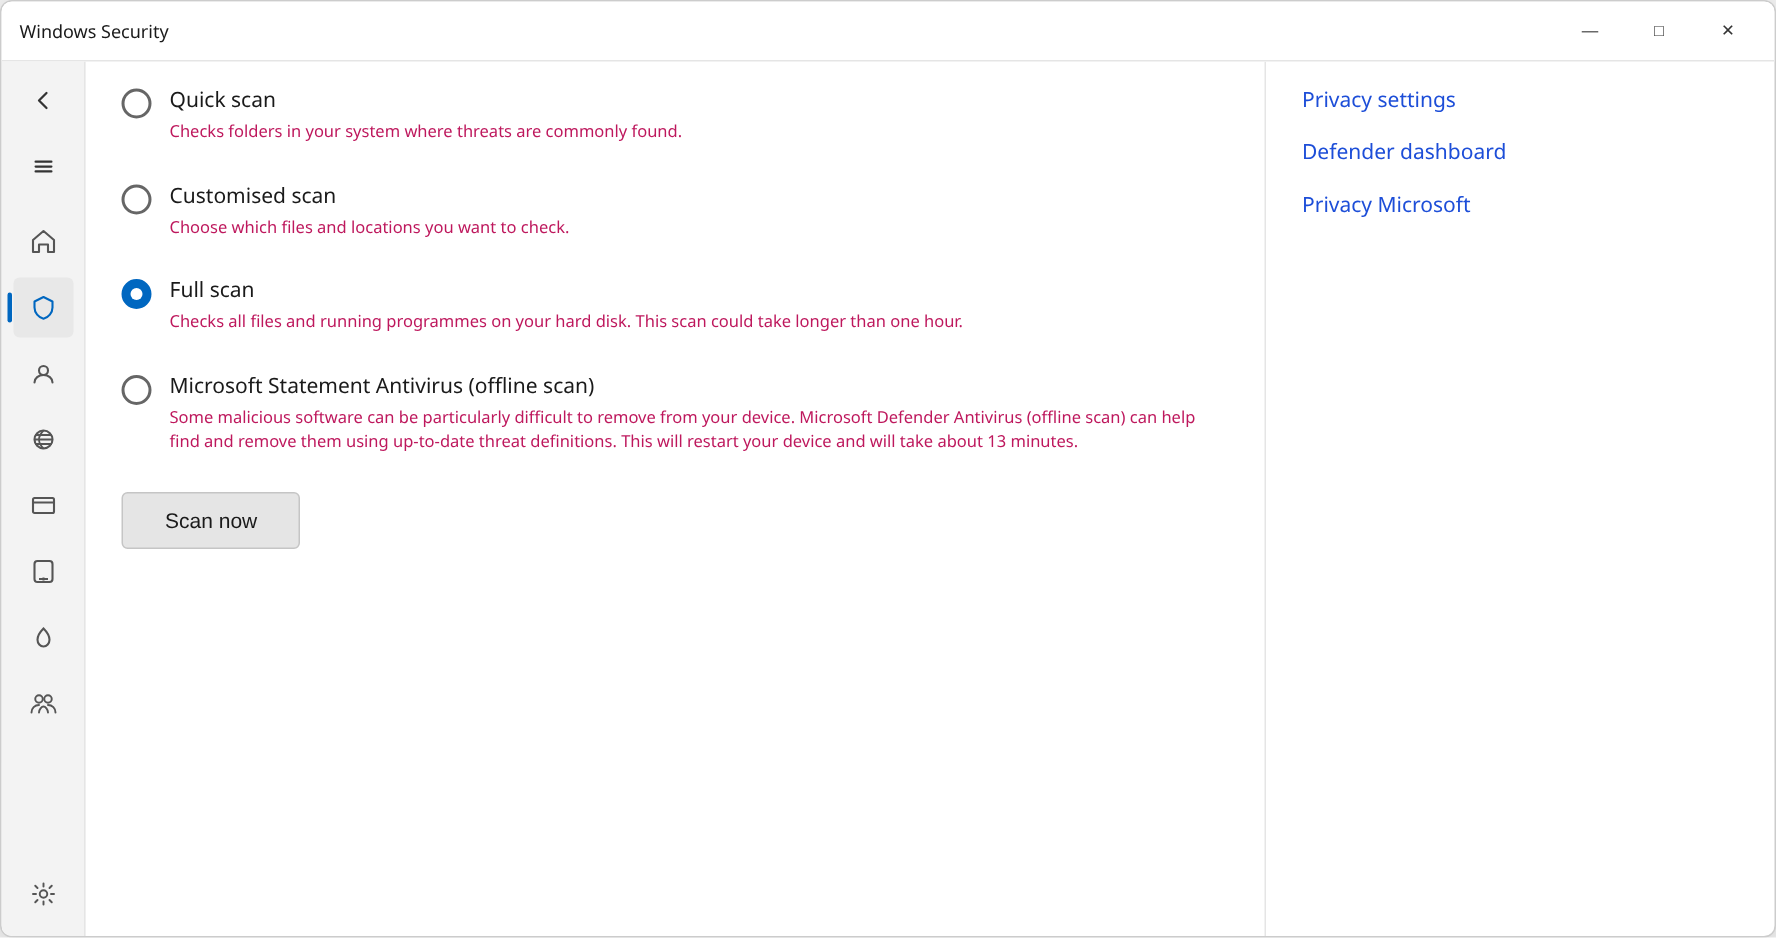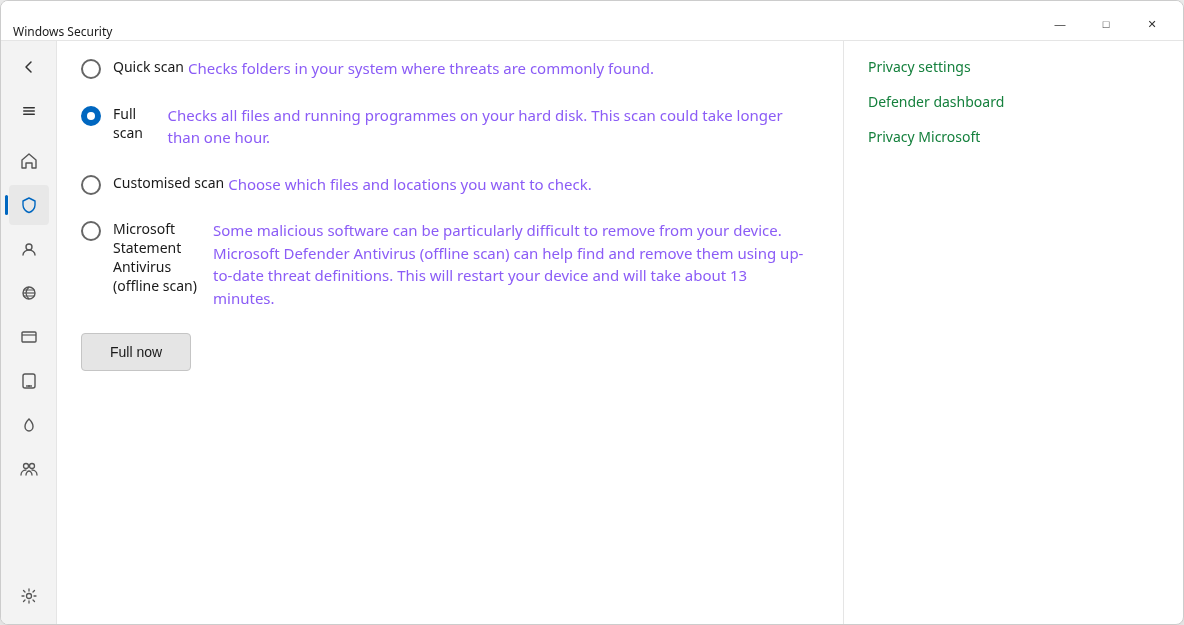--- a/index.html
+++ b/index.html
@@ -18,21 +18,21 @@
       background: #ffffff;
       border: 1px solid #ccc;
       border-radius: 8px;
       display: flex;
       flex-direction: column;
       overflow: hidden;
       box-shadow: 0 4px 24px rgba(0,0,0,0.18);
     }
     .titlebar {
       display: flex;
-      align-items: flex-end;
+      align-items: center;
       justify-content: space-between;
       height: 40px;
       background: #ffffff;
       padding: 0 8px 0 12px;
       border-bottom: 1px solid #e5e5e5;
       flex-shrink: 0;
     }
     .titlebar-title {
       font-size: 12px;
       font-weight: 400;
@@ -180,29 +180,29 @@
       border: 2px solid #0067c0;
       background: #0067c0;
     }
     .radio-input.selected::after {
       content: '';
       width: 8px;
       height: 8px;
       background: #fff;
       border-radius: 50%;
     }
-    .radio-label-group { display: flex; flex-direction: row; gap: 4px; }
+    .radio-label-group { display: flex; flex-direction: column; gap: 4px; }
     .radio-title {
       font-size: 14px;
       font-weight: 400;
       color: #1a1a1a;
     }
     .radio-description {
-      font-size: 15px;
-      color: #8b5cf6;
+      font-size: 11px;
+      color: #be185d;
       line-height: 1.5;
     }
     .scan-btn {
       display: flex;
       align-items: center;
       justify-content: center;
       padding: 10px 28px;
       background: #e5e5e5;
       border: 1px solid #c5c5c5;
       border-radius: 4px;
@@ -214,21 +214,21 @@
     .right-panel {
       width: 340px;
       padding: 16px 24px;
       border-left: 1px solid #e5e5e5;
       overflow-y: auto;
       flex-shrink: 0;
     }
     .right-panel-link {
       display: block;
       font-size: 14px;
-      color: #15803d;
+      color: #1d4ed8;
       text-decoration: none;
       margin-bottom: 16px;
       cursor: pointer;
     }
   </style>
 </head>
 <body>
 
 <div class="window">
 
@@ -323,44 +323,44 @@
 
         <div class="radio-option">
           <div class="radio-input"></div>
           <div class="radio-label-group">
             <span class="radio-title">Quick scan</span>
             <span class="radio-description">Checks folders in your system where threats are commonly found.</span>
           </div>
         </div>
 
         <div class="radio-option">
+          <div class="radio-input"></div>
+          <div class="radio-label-group">
+            <span class="radio-title">Customised scan</span>
+            <span class="radio-description">Choose which files and locations you want to check.</span>
+          </div>
+        </div>
+
+        <div class="radio-option">
           <div class="radio-input selected"></div>
           <div class="radio-label-group">
             <span class="radio-title">Full scan</span>
             <span class="radio-description">Checks all files and running programmes on your hard disk. This scan could take longer than one hour.</span>
-          </div>
-        </div>
-
-        <div class="radio-option">
-          <div class="radio-input"></div>
-          <div class="radio-label-group">
-            <span class="radio-title">Customised scan</span>
-            <span class="radio-description">Choose which files and locations you want to check.</span>
           </div>
         </div>
 
         <div class="radio-option">
           <div class="radio-input"></div>
           <div class="radio-label-group">
             <span class="radio-title">Microsoft Statement Antivirus (offline scan)</span>
             <span class="radio-description">Some malicious software can be particularly difficult to remove from your device. Microsoft Defender Antivirus (offline scan) can help find and remove them using up-to-date threat definitions. This will restart your device and will take about 13 minutes.</span>
           </div>
         </div>
 
-        <button class="scan-btn">Full now</button>
+        <button class="scan-btn">Scan now</button>
 
       </div>
 
       <div class="right-panel">
         <a class="right-panel-link" href="#">Privacy settings</a>
         <a class="right-panel-link" href="#">Defender dashboard</a>
         <a class="right-panel-link" href="#">Privacy Microsoft</a>
       </div>
     </div>
   </div>

